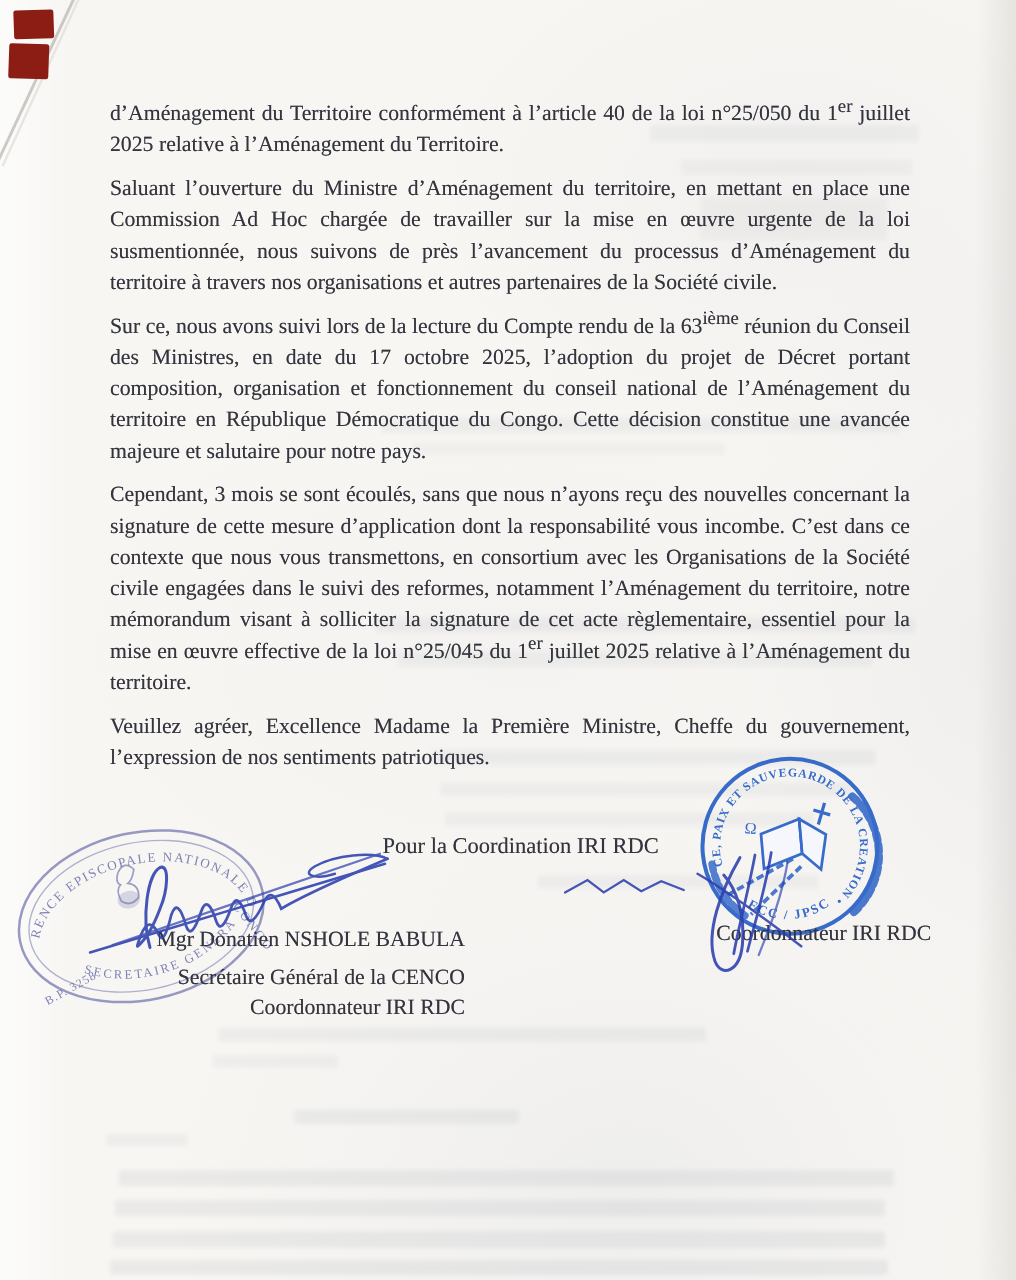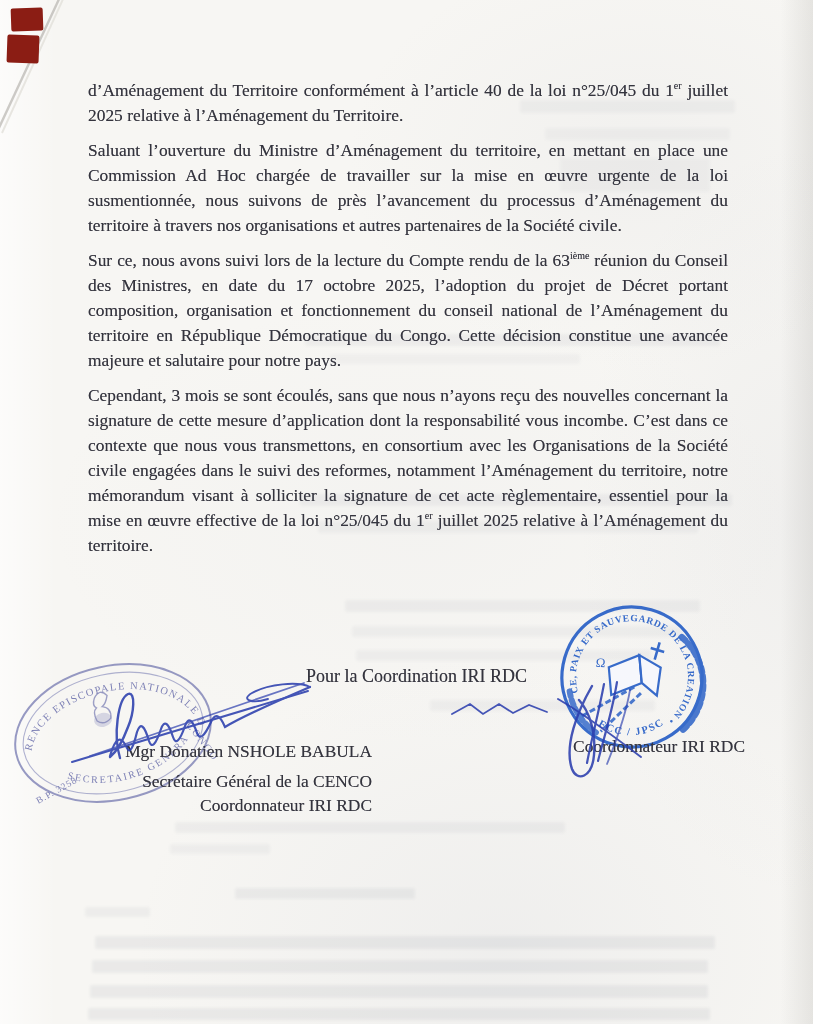--- a/index.html
+++ b/index.html
@@ -15,21 +15,21 @@
       radial-gradient(ellipse 500px 300px at 420px 520px, rgba(185,188,198,.06), transparent 75%),
       linear-gradient(to right, rgba(255,255,255,.65), rgba(255,255,255,0) 7%, rgba(255,255,255,0) 96%, rgba(150,148,142,.18)),
       #f7f6f3;
   }
   .letter-body{
     position:absolute;left:88px;top:78px;width:640px;
     font-size:17.4px;line-height:25px;text-align:justify;
     text-shadow:0 0 .5px rgba(52,52,62,.55);
   }
   .letter-body p{margin:0 0 10px 0;}
-  .letter-body sup{font-size:10px;line-height:0;}
+  .letter-body sup{font-size:15px;line-height:0;}
   .closing-line{
     position:absolute;left:10px;top:666px;width:813px;text-align:center;
     font-size:18px;text-shadow:0 0 .5px rgba(52,52,62,.5);z-index:3;
   }
   .sig-block{position:absolute;text-align:right;z-index:3;font-size:17.4px;
     text-shadow:0 0 .5px rgba(52,52,62,.5);}
   .sig-left{left:38px;top:741px;width:334px;}
   .sig-right{left:415px;top:736px;width:330px;}
   .sig-block .name{margin-bottom:9px;}
   .sig-block .role1{margin-bottom:3px;}
@@ -50,24 +50,25 @@
 
   <svg class="fold-layer" width="813" height="1024" viewBox="0 0 813 1024">
     <line x1="60" y1="-3" x2="-3" y2="132" stroke="#b3b0ab" stroke-width="2.4" opacity=".65"></line>
     <line x1="64" y1="-3" x2="2" y2="133" stroke="#e3e1db" stroke-width="2" opacity=".8"></line>
   </svg>
 
   <div class="red-mark red-mark-1" style="background: rgb(139, 29, 20);"></div>
   <div class="red-mark red-mark-2" style="background: rgb(139, 29, 20);"></div>
 
   <div class="letter-body">
-      <p><span>d’Aménagement du Territoire conformément à l’article 40 de la loi n°25/045 du 1</span><sup>er</sup><span> juillet 2025 relative à l’Aménagement du Territoire.</span></p>
+      <p><span>d’Aménagement du Territoire conformément à l’article 40 de la loi n°25/050 du 1</span><sup>er</sup><span> juillet 2025 relative à l’Aménagement du Territoire.</span></p>
       <p><span>Saluant l’ouverture du Ministre d’Aménagement du territoire, en mettant en place une Commission Ad Hoc chargée de travailler sur la mise en œuvre urgente de la loi susmentionnée, nous suivons de près l’avancement du processus d’Aménagement du territoire à travers nos organisations et autres partenaires de la Société civile.</span></p>
       <p><span>Sur ce, nous avons suivi lors de la lecture du Compte rendu de la 63</span><sup>ième</sup><span> réunion du Conseil des Ministres, en date du 17 octobre 2025, l’adoption du projet de Décret portant composition, organisation et fonctionnement du conseil national de l’Aménagement du territoire en République Démocratique du Congo. Cette décision constitue une avancée majeure et salutaire pour notre pays.</span></p>
       <p><span>Cependant, 3 mois se sont écoulés, sans que nous n’ayons reçu des nouvelles concernant la signature de cette mesure d’application dont la responsabilité vous incombe. C’est dans ce contexte que nous vous transmettons, en consortium avec les Organisations de la Société civile engagées dans le suivi des reformes, notamment l’Aménagement du territoire, notre mémorandum visant à solliciter la signature de cet acte règlementaire, essentiel pour la mise en œuvre effective de la loi n°25/045 du 1</span><sup>er</sup><span> juillet 2025 relative à l’Aménagement du territoire.</span></p>
+      <p><span>Veuillez agréer, Excellence Madame la Première Ministre, Cheffe du gouvernement, l’expression de nos sentiments patriotiques.</span></p>
     </div>
 
   <div class="closing-line">Pour la Coordination IRI RDC</div>
 
   <svg class="stamp stamp-left" width="222" height="162" viewBox="0 0 222 162">
     <g transform="rotate(-12 108 78)" fill="none" stroke="#6d71ad">
       <ellipse cx="108" cy="78" rx="99" ry="67" stroke-width="2" opacity=".8"></ellipse>
       <ellipse cx="108" cy="78" rx="91" ry="59" stroke-width="1.1" opacity=".6"></ellipse>
       <path id="lsTop" d="M 22 92 A 86 56 0 0 1 194 92" stroke="none"></path>
       <path id="lsMid" d="M 36 100 A 98 82 0 0 0 180 100" stroke="none"></path>

